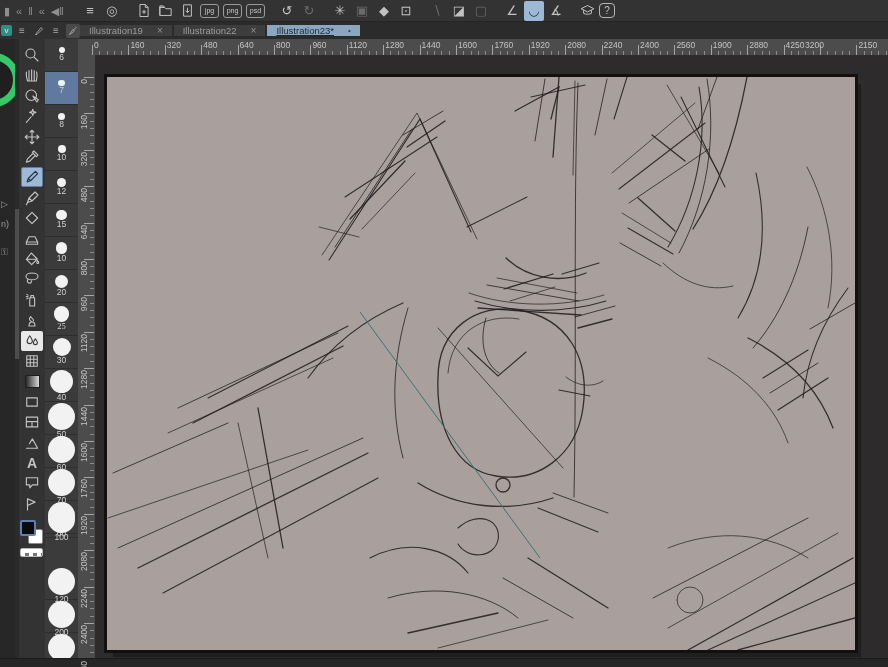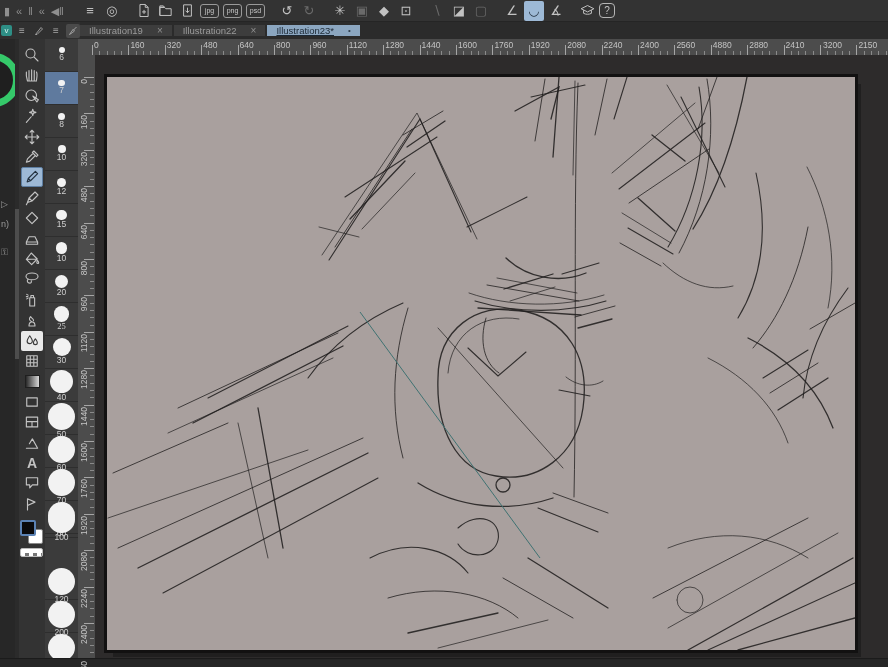--- a/index.html
+++ b/index.html
@@ -203,24 +203,24 @@
     <div class="hlab" style="left: 270.8px;">1120</div>
     <div class="hlab" style="left: 307.2px;">1280</div>
     <div class="hlab" style="left: 343.6px;">1440</div>
     <div class="hlab" style="left: 380px;">1600</div>
     <div class="hlab" style="left: 416.4px;">1760</div>
     <div class="hlab" style="left: 452.8px;">1920</div>
     <div class="hlab" style="left: 489.2px;">2080</div>
     <div class="hlab" style="left: 525.6px;">2240</div>
     <div class="hlab" style="left: 562px;">2400</div>
     <div class="hlab" style="left: 598.4px;">2560</div>
-    <div class="hlab" style="left: 634.8px;">4880</div>
+    <div class="hlab" style="left: 634.8px;">1900</div>
     <div class="hlab" style="left: 671.2px; text-align: right;">2880</div>
-    <div class="hlab" style="left: 707.6px;">2410</div>
-    <div class="hlab" style="left: 745px;">3200</div>
+    <div class="hlab" style="left: 707.6px;">4250</div>
+    <div class="hlab" style="left: 727px;">3200</div>
     <div class="hlab" style="left: 780.4px;">2150</div>
   </div>
 <div id="vruler">
     <div class="vlab" style="top: 24px;">0</div>
     <div class="vlab" style="top: 60.4px;">160</div>
     <div class="vlab" style="top: 96.8px;">320</div>
     <div class="vlab" style="top: 133.2px;">480</div>
     <div class="vlab" style="top: 169.6px;">640</div>
     <div class="vlab" style="top: 206px;">800</div>
     <div class="vlab" style="top: 242.4px;">960</div>

